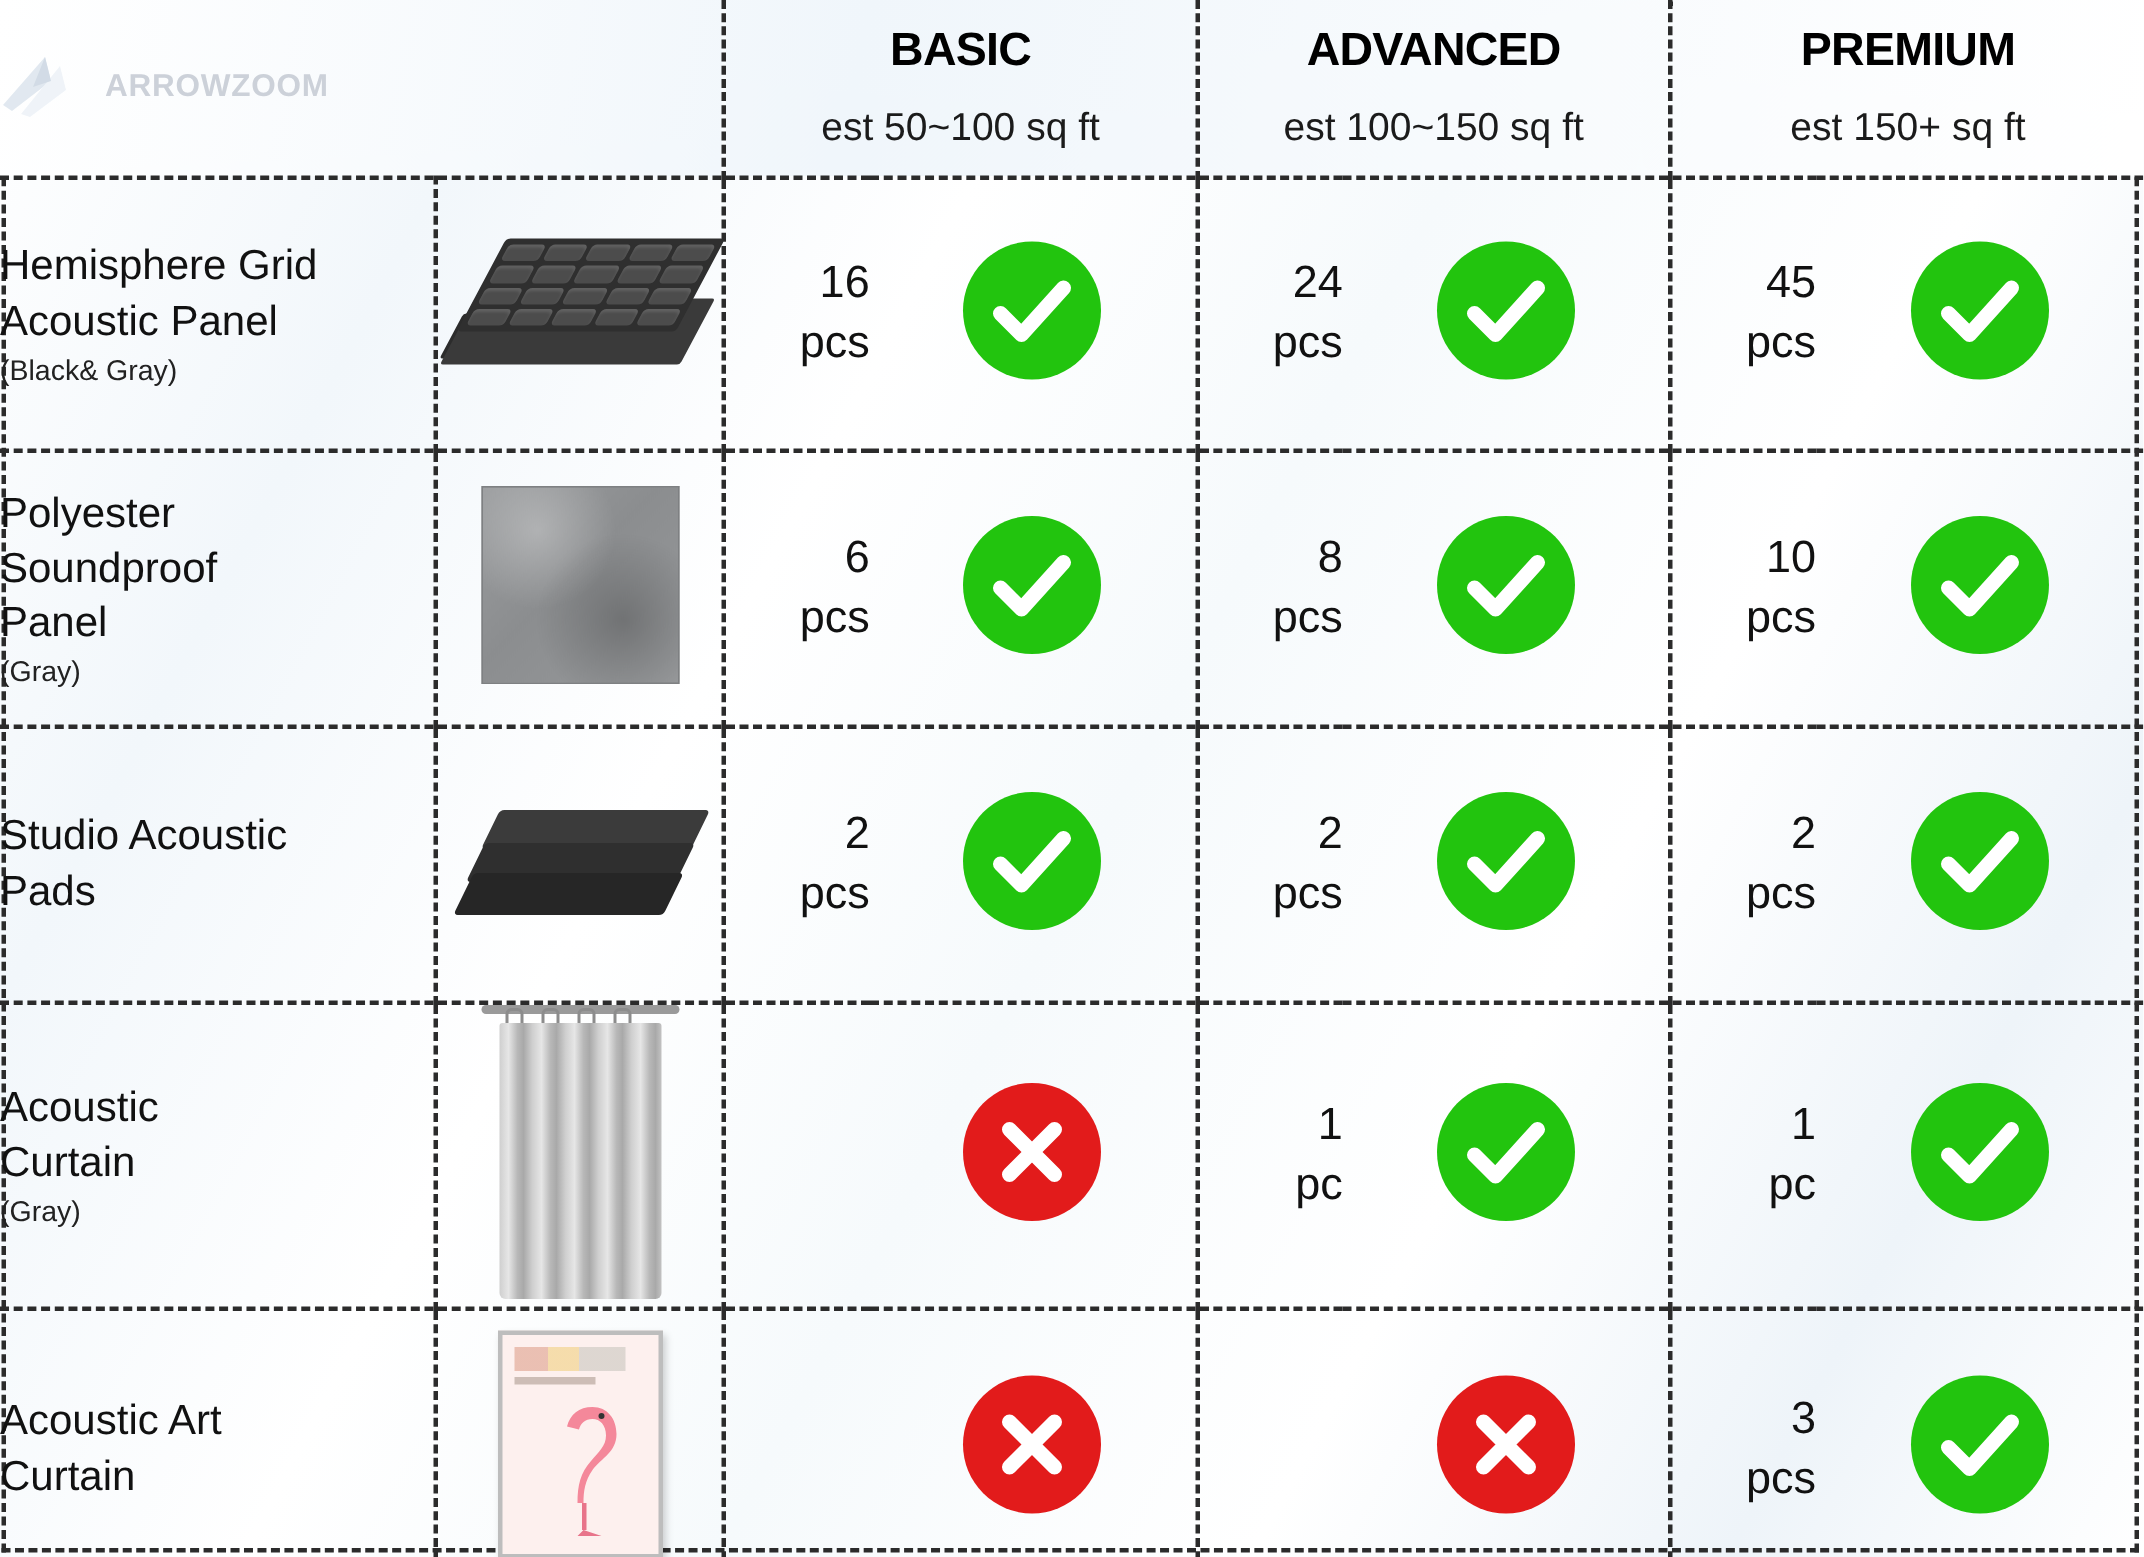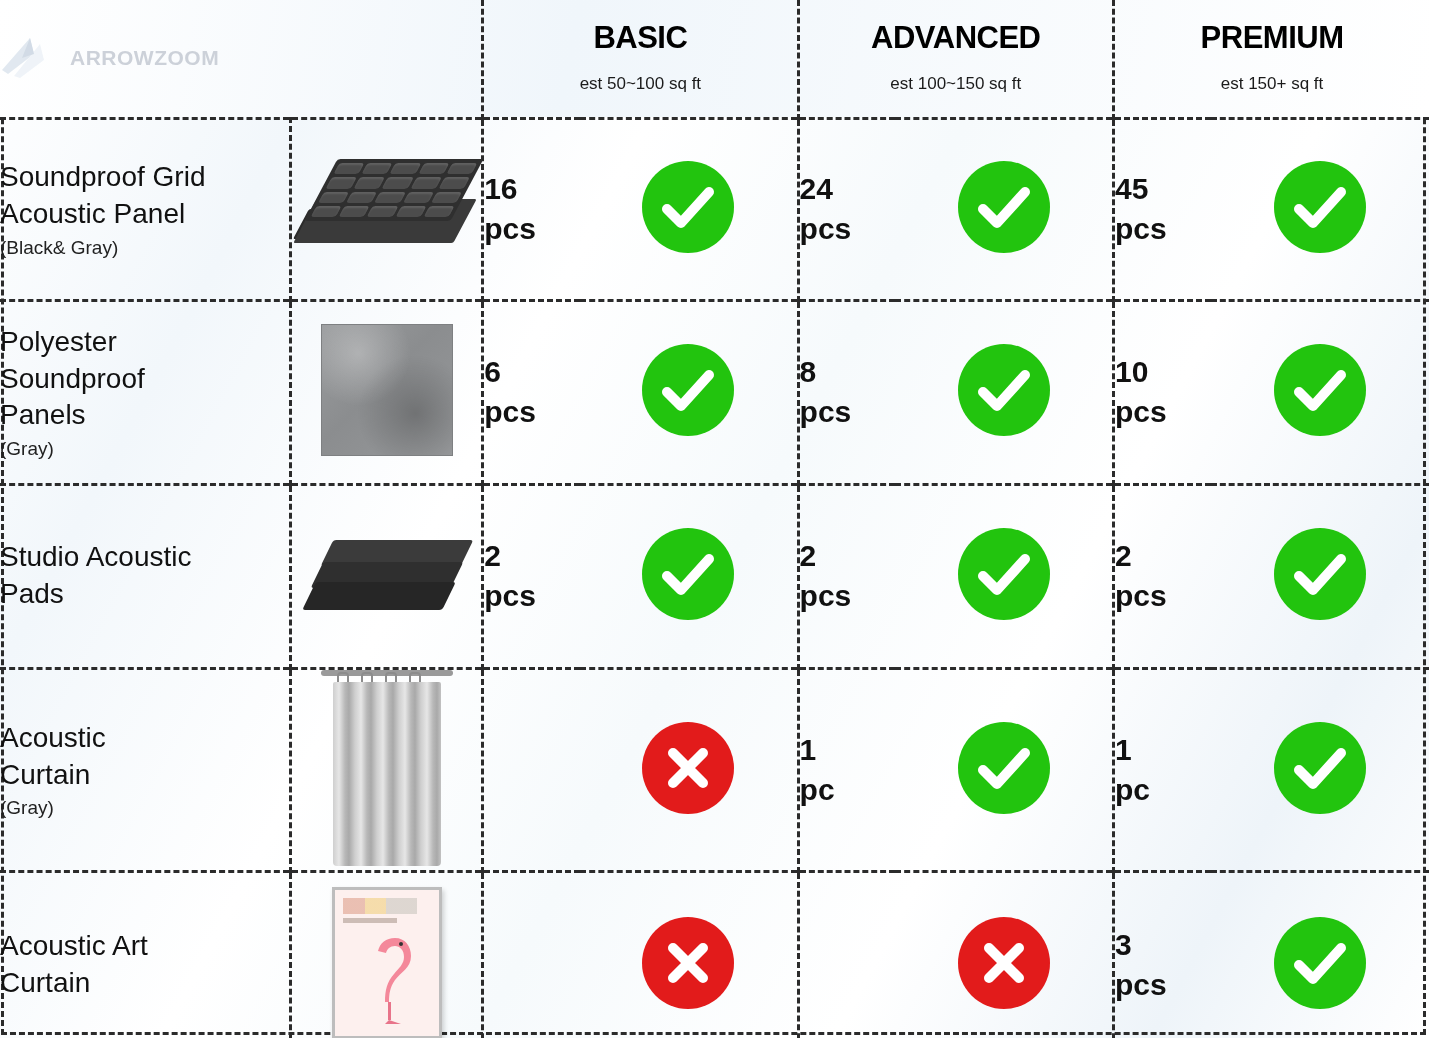--- a/index.html
+++ b/index.html
@@ -69,21 +69,21 @@
   }
   .plan-title {
     font-size: 31px;
     font-weight: bold;
     letter-spacing: -0.5px;
     line-height: 1.02;
     color: #000;
     white-space: nowrap;
   }
   .plan-sub {
-    font-size: 17px;
+    font-size: 26px;
     color: #1b1b1b;
     margin-top: 20px;
     white-space: nowrap;
   }
 
   
   .prow { height: 184px; }
   .prow.r1 { height: 182px; }
   .prow.r4 { height: 186px; }
   .prow.r5 { height: 186px; }
@@ -96,25 +96,24 @@
     font-weight: normal;
   }
   .item-note {
     font-size: 19px;
     color: #222;
     margin-top: 4px;
   }
 
   .img-cell { text-align: center; }
   .qty-cell {
-    text-align: left;
+    text-align: right;
     font-size: 30px;
     line-height: 1.32;
     color: #111;
-    font-weight: bold;
   }
   .mark-cell { text-align: center; }
 
   
   .sep-h { border-bottom: 3px dashed #2b2b2b; }
   .sep-v { border-right: 3px dashed #2b2b2b; }
 
   .outer-border {
     position: absolute;
     left: 1px; top: 1px;
@@ -280,21 +279,21 @@
       </td>
 
       <td class="plan-head" colspan="2">
         <div class="plan-title">PREMIUM</div>
         <div class="plan-sub">est 150+ sq ft</div>
       </td>
     </tr>
 
     <tr class="prow r1 sep-h">
       <td class="item-cell sep-v">
-        <div class="item-title">Soundproof Grid</div>
+        <div class="item-title">Hemisphere Grid</div>
         <div class="item-title">Acoustic Panel</div>
         <div class="item-note">(Black&amp; Gray)</div>
       </td>
       <td class="img-cell sep-v">
         <span class="prod p-grid">
           <span class="base2"></span><span class="base"></span>
           <span class="top">
                 <i></i>
                 <i></i>
                 <i></i>
@@ -350,21 +349,21 @@
                 <path d="M25 48 L39 62 L67 31" stroke="#ffffff" stroke-width="10" fill="none" stroke-linecap="round" stroke-linejoin="round"></path>
               </svg>
         </span>
       </td>
     </tr>
 
     <tr class="prow sep-h">
       <td class="item-cell sep-v">
         <div class="item-title">Polyester</div>
         <div class="item-title">Soundproof</div>
-        <div class="item-title">Panels</div>
+        <div class="item-title">Panel</div>
         <div class="item-note">(Gray)</div>
       </td>
       <td class="img-cell sep-v">
         <span class="prod p-poly"></span>
       </td>
       <td class="qty-cell">
         <div>6</div>
         <div>pcs</div>
       </td>
       <td class="mark-cell sep-v">

